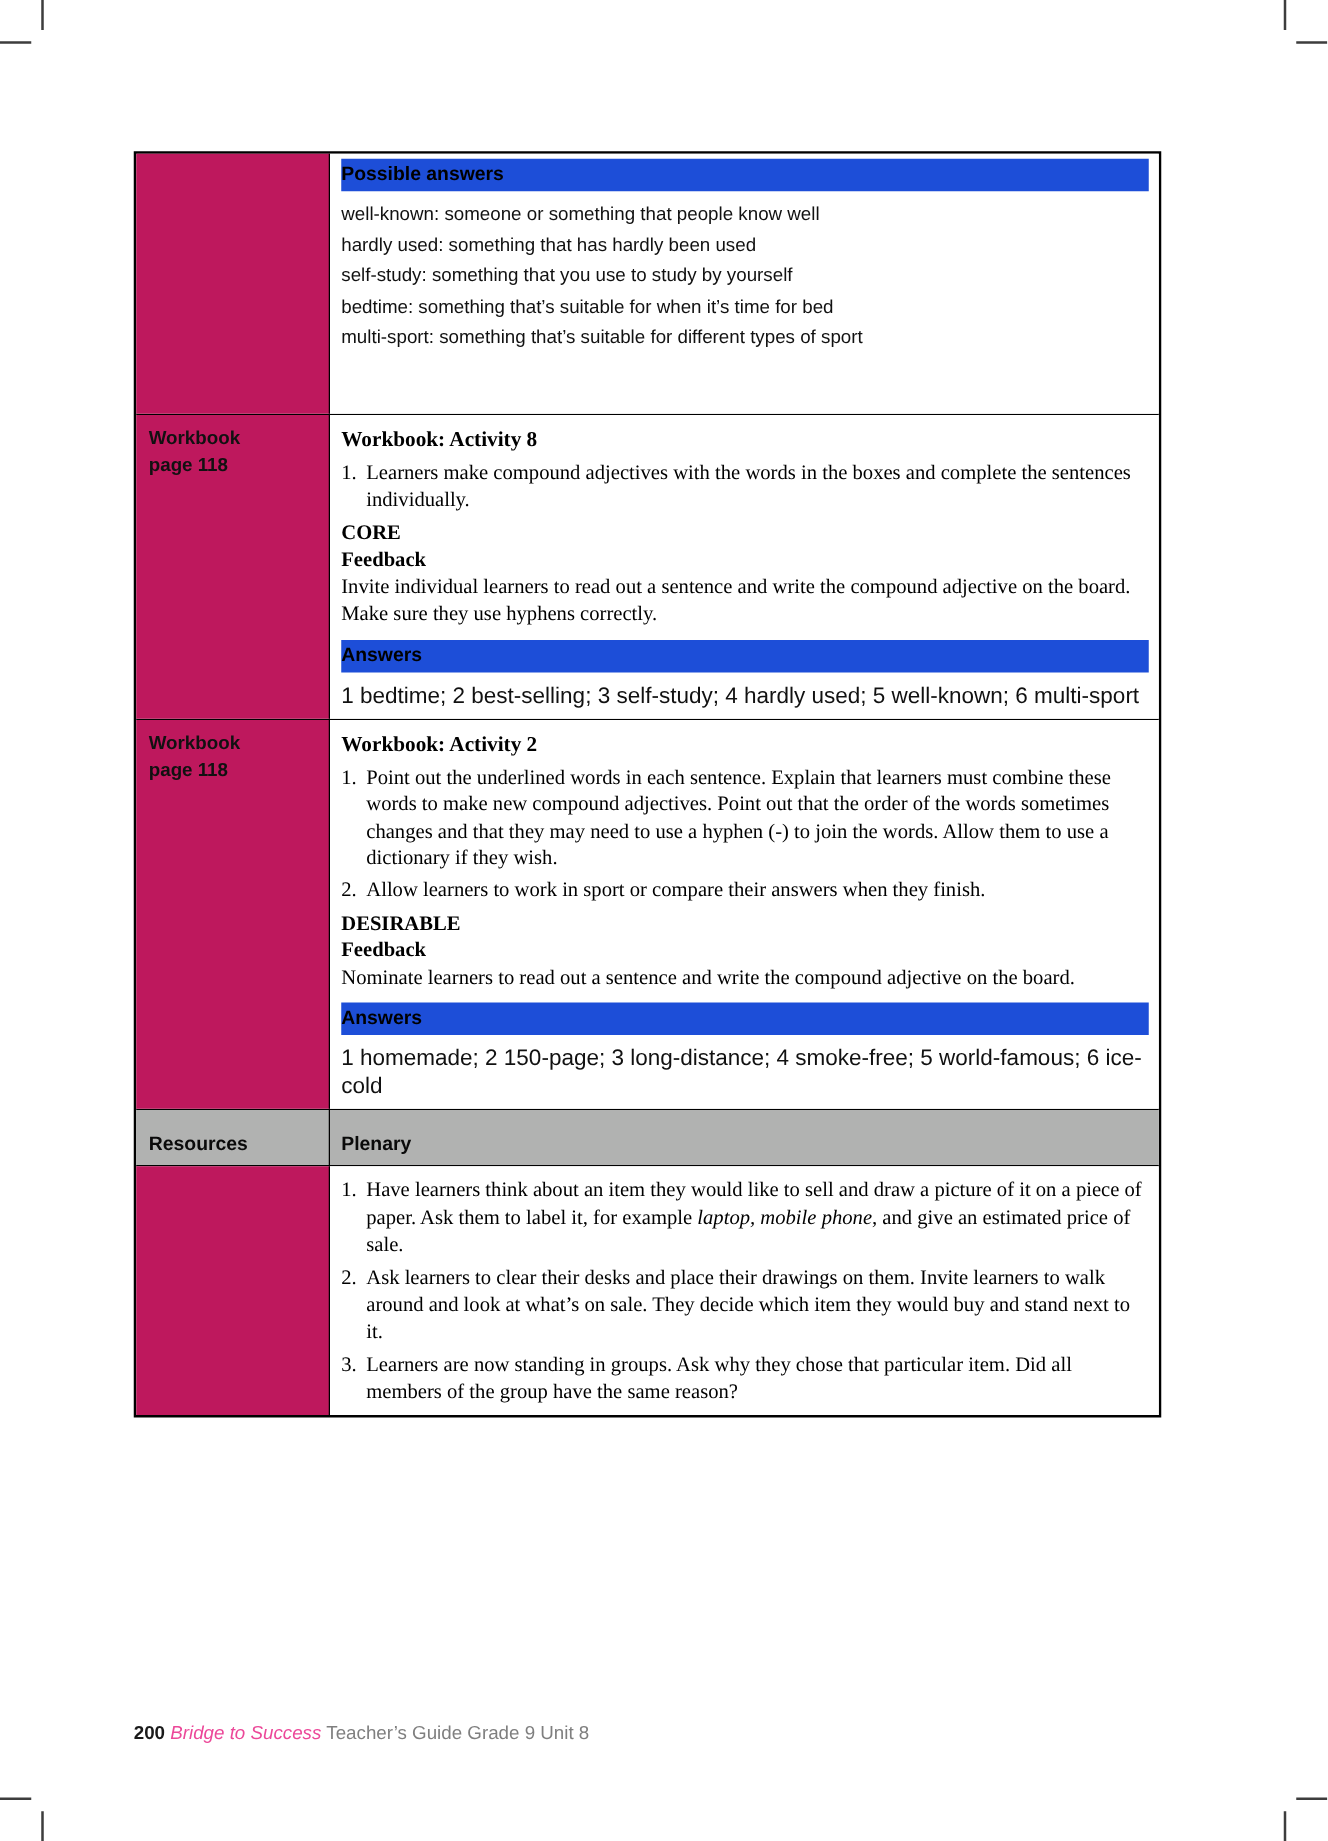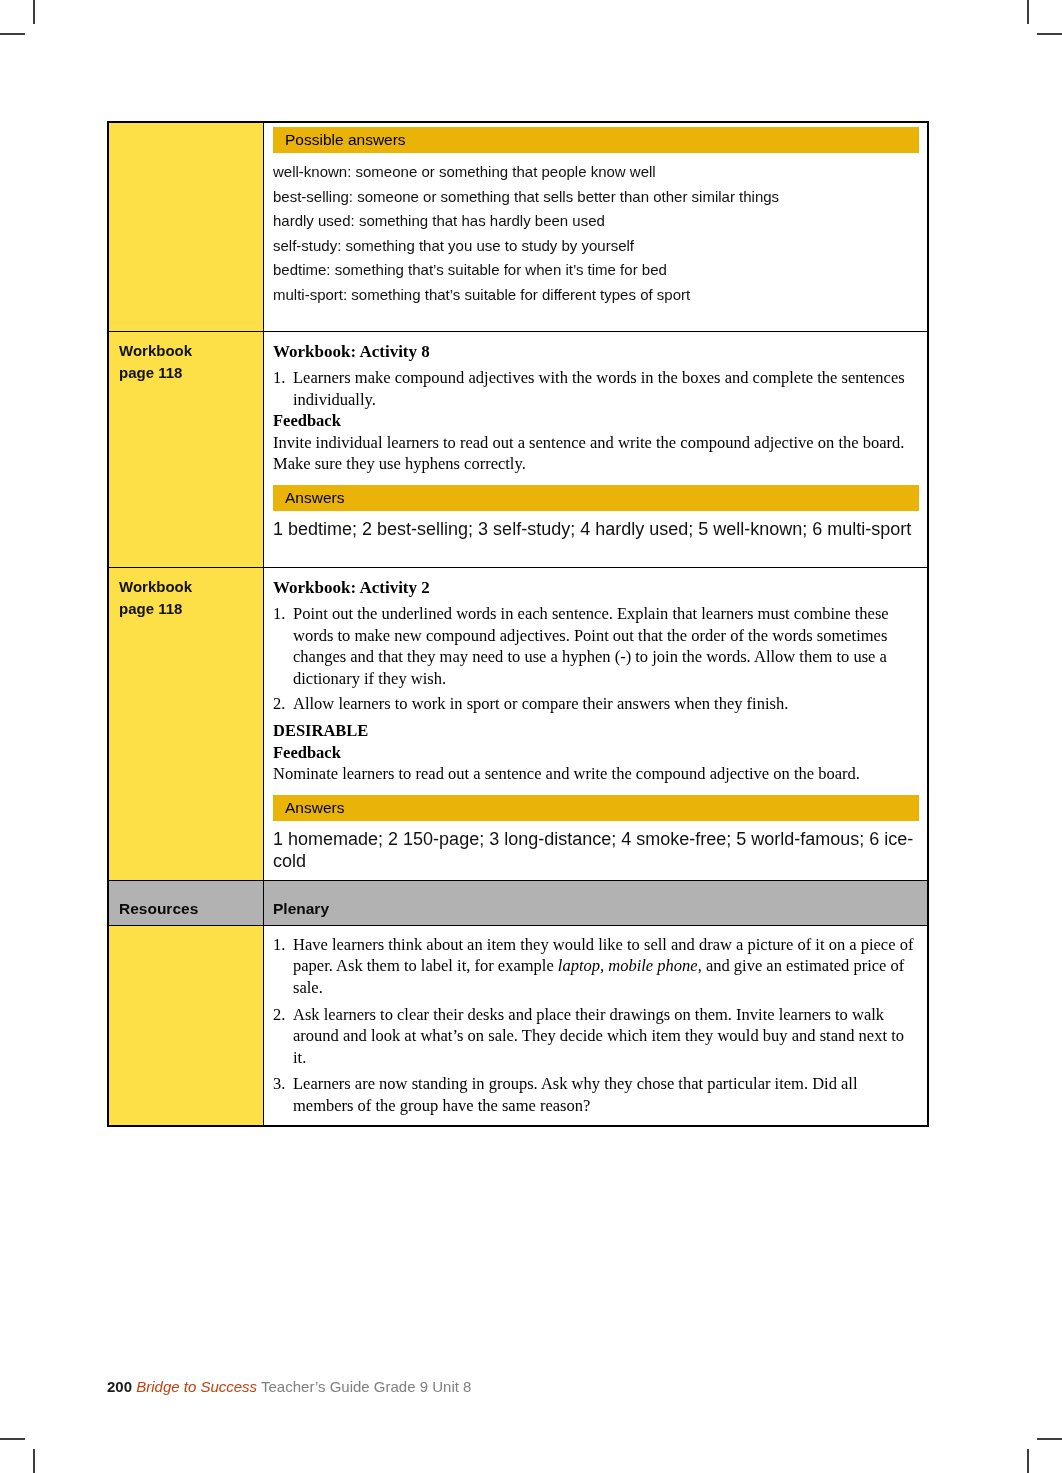--- a/index.html
+++ b/index.html
@@ -32,21 +32,21 @@
     left: 107px;
     top: 121px;
     width: 822px;
     border: 2px solid #000;
   }
   .trow { display: flex; border-top: 1px solid #000; }
   .trow:first-child { border-top: none; }
   .cell-left {
     width: 155px;
     flex: 0 0 155px;
-    background: #fde047;
+    background: #be185d;
     border-right: 1px solid #000;
     padding: 8px 8px 8px 10px;
   }
   .cell-right {
     flex: 1;
     background: #fff;
     padding: 2px 8px 8px 9px;
     overflow: hidden;
   }
   .row-possible   { min-height: 208px; }
@@ -57,25 +57,24 @@
 
   .sidebar-label {
     font-weight: bold;
     font-size: 15px;
     line-height: 22px;
     color: #111;
   }
 
   
   .gray-bar {
-    background: #eab308;
-    font-weight: normal;
+    background: #1d4ed8;
+    font-weight: bold;
     font-size: 15.5px;
     line-height: 26px;
-    padding-left: 12px;
     margin-top: 2px;
   }
   .answers-bar { margin-top: 10px; }
 
   
   .sans-lines { margin-top: 7px; font-size: 15px; color: #111; }
   .sans-lines .def-line { line-height: 24.6px; }
   .answer-line {
     font-family: "Liberation Sans", sans-serif;
     font-size: 18px;
@@ -125,21 +124,21 @@
   
   .footer {
     position: absolute;
     left: 107px;
     top: 1377px;
     font-size: 15px;
     line-height: 20px;
     white-space: nowrap;
   }
   .footer .page-num { font-weight: bold; color: #1a1a1a; }
-  .footer .book-title { font-style: italic; color: #c2410c; text-align: center; }
+  .footer .book-title { font-style: italic; color: #ec4899; text-align: center; }
   .footer .suffix { color: #7f7f7f; }
 </style>
 </head>
 <body>
 
 <div class="page">
 
   <div class="crop v tl-v"></div>
   <div class="crop h tl-h"></div>
   <div class="crop v tr-v"></div>
@@ -150,41 +149,41 @@
   <div class="crop v br-v"></div>
 
   <div class="doc-table">
 
     <div class="trow row-possible">
       <div class="cell-left"></div>
       <div class="cell-right">
         <div class="gray-bar">Possible answers</div>
         <div class="sans-lines">
           <div class="def-line">well-known: someone or something that people know well</div>
-          <div class="def-line">best-selling: someone or something that sells better than other similar things</div>
           <div class="def-line">hardly used: something that has hardly been used</div>
           <div class="def-line">self-study: something that you use to study by yourself</div>
           <div class="def-line">bedtime: something that’s suitable for when it’s time for bed</div>
           <div class="def-line">multi-sport: something that’s suitable for different types of sport</div>
         </div>
       </div>
     </div>
 
     <div class="trow row-act1">
       <div class="cell-left">
         <div class="sidebar-label">Workbook</div>
         <div class="sidebar-label">page 118</div>
       </div>
       <div class="cell-right">
         <div class="activity-title">Workbook: Activity 8</div>
         <div class="serif-block">
           <div class="step">
             <span class="step-num">1.</span>
             <span class="step-text">Learners make compound adjectives with the words in the boxes and complete the sentences individually.</span>
           </div>
+          <div class="level-label">CORE</div>
           <div class="feedback-label">Feedback</div>
           <div class="feedback-text">Invite individual learners to read out a sentence and write the compound adjective on the board. Make sure they use hyphens correctly.</div>
         </div>
         <div class="gray-bar answers-bar">Answers</div>
         <div class="answer-line">1 bedtime; 2 best-selling; 3 self-study; 4 hardly used; 5 well-known; 6 multi-sport</div>
       </div>
     </div>
 
     <div class="trow row-act2">
       <div class="cell-left">

